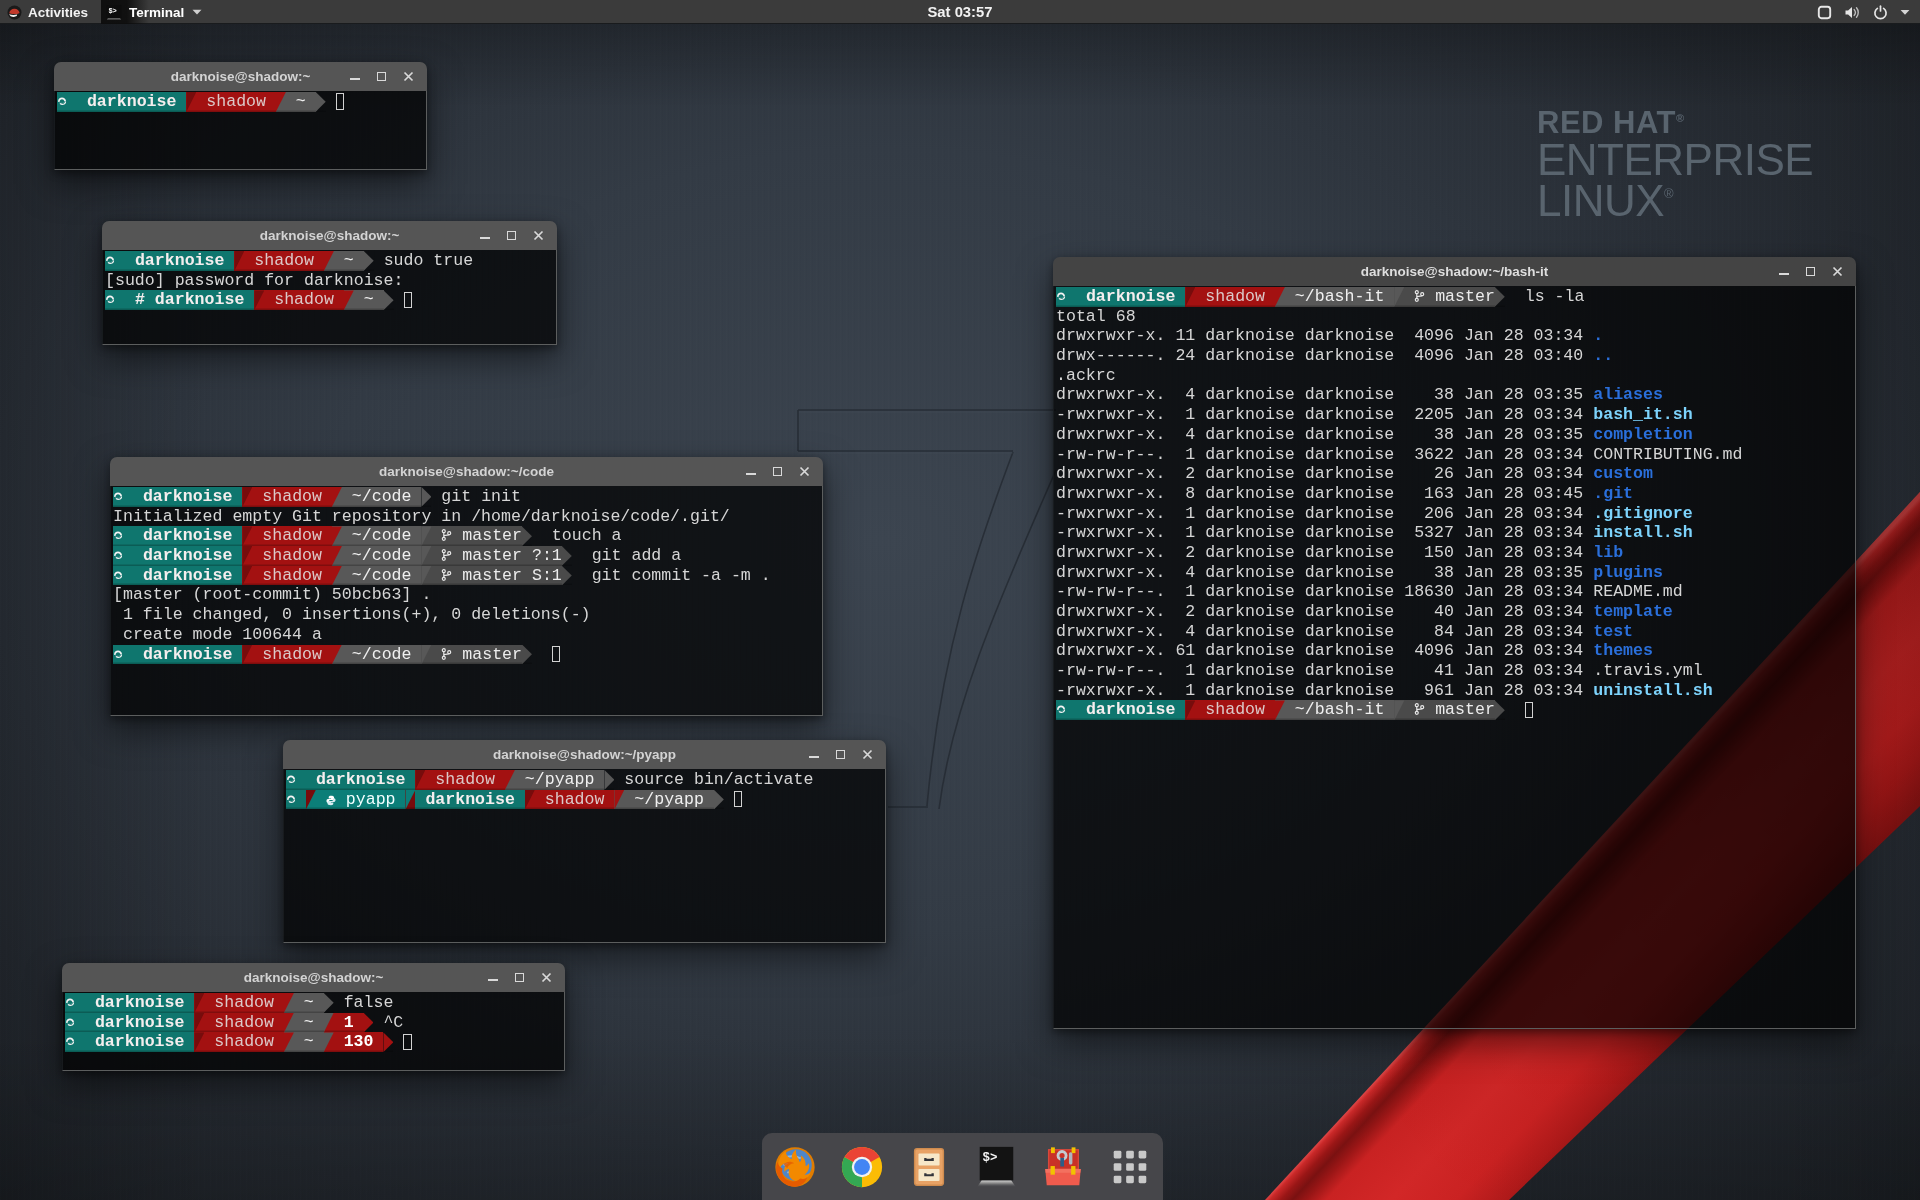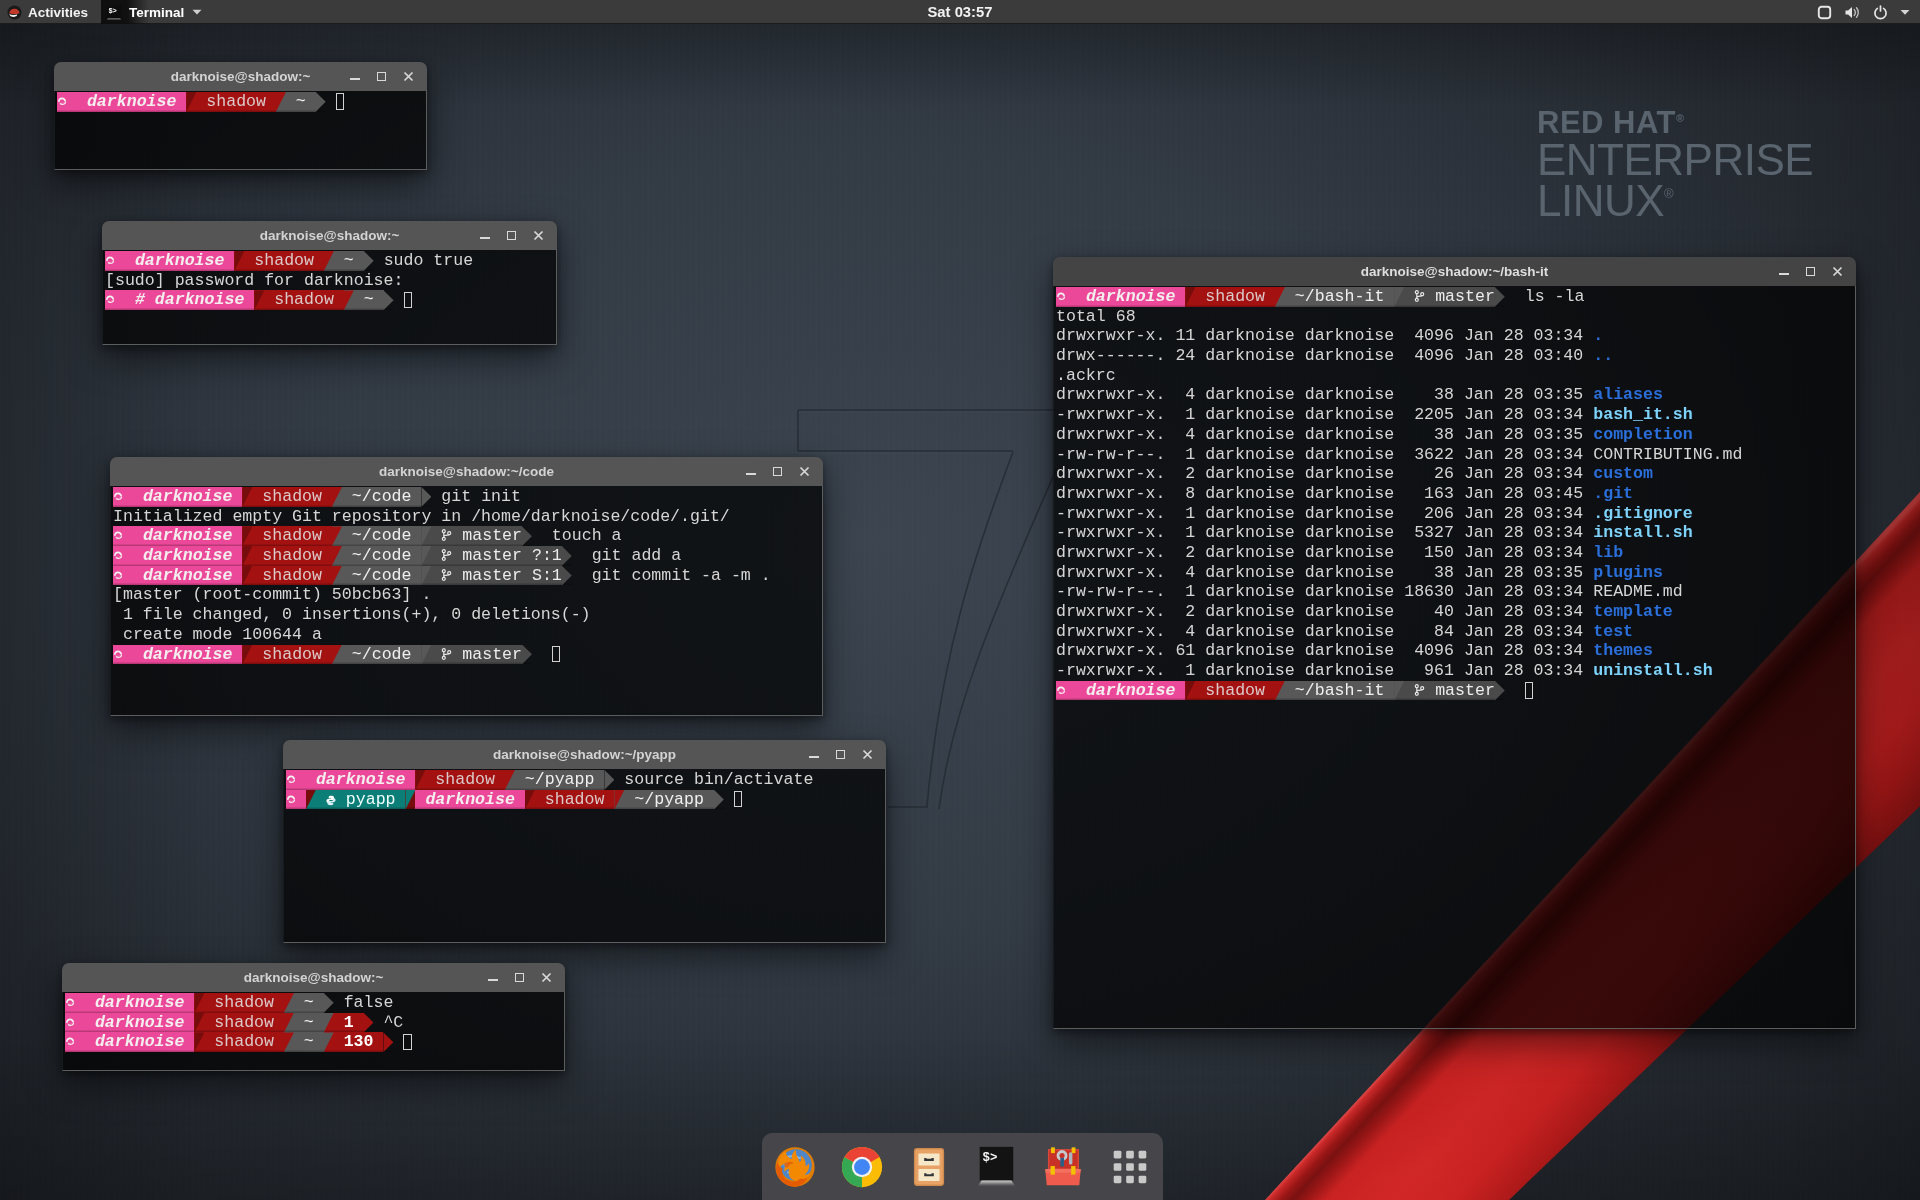--- a/index.html
+++ b/index.html
@@ -41,21 +41,21 @@
 .btns { position:absolute; right:13px; top:0; height:29px; display:flex; align-items:center; gap:17px; }
 .mn { width:10px; height:2.2px; background:#d9d9d9; margin-top:5px; }
 .mx { width:9px; height:9px; border:1.8px solid #d9d9d9; }
 .term { transform:translateZ(0); position:absolute; left:0; right:0; top:29px; bottom:0; background:rgba(0,0,0,.71);
   border:1px solid #5c5e5e; border-top:none; border-left-color:rgba(26,29,33,.85);
   padding:1px 0 0 2px; overflow:hidden;
   font-family:"Liberation Mono",monospace; font-size:16.58px; line-height:19.7px; color:#d6d6d6; }
 .ln { display:flex; height:19.7px; white-space:pre; }
 .ln .s1,.ln .s2,.ln .s3,.ln .s4,.ln .s5,.ln .dv { box-shadow:inset 0 -1.5px rgba(0,0,0,0.22); }
 .ln span { display:block; white-space:pre; }
-.s1 { background:#ec4899; color:#f0e8e8;font-style:italic; }
+.s1 { background:#0f766e; color:#f0e8e8; }
 .s1 b { font-weight:bold; color:#f4eeee; }
 .s2 { background:#a31111; color:#dcc9c9; }
 .s2 b { color:#ffffff; font-weight:bold; }
 .s3 { background:#585858; color:#f0f0f0; }
 .s4 { background:#4a4a4a; color:#ececec; }
 .s5 { background:#0b7e78; color:#f2ffff; }
 .t  { color:#d6d6d6; }
 .fb { color:#2a6fdb; font-weight:bold; }
 .fg { color:#7dd3fc; font-weight:bold; }
 .dv { width:9.95px; flex:none; position:relative; }
@@ -341,20 +341,21 @@
       <div class="ln"><span class="t">drwxrwxr-x.  2 darknoise darknoise    26 Jan 28 03:34 </span><span class="fb">custom</span></div>
       <div class="ln"><span class="t">drwxrwxr-x.  8 darknoise darknoise   163 Jan 28 03:45 </span><span class="fb">.git</span></div>
       <div class="ln"><span class="t">-rwxrwxr-x.  1 darknoise darknoise   206 Jan 28 03:34 </span><span class="fg">.gitignore</span></div>
       <div class="ln"><span class="t">-rwxrwxr-x.  1 darknoise darknoise  5327 Jan 28 03:34 </span><span class="fg">install.sh</span></div>
       <div class="ln"><span class="t">drwxrwxr-x.  2 darknoise darknoise   150 Jan 28 03:34 </span><span class="fb">lib</span></div>
       <div class="ln"><span class="t">drwxrwxr-x.  4 darknoise darknoise    38 Jan 28 03:35 </span><span class="fb">plugins</span></div>
       <div class="ln"><span class="t">-rw-rw-r--.  1 darknoise darknoise 18630 Jan 28 03:34 </span><span class="t">README.md</span></div>
       <div class="ln"><span class="t">drwxrwxr-x.  2 darknoise darknoise    40 Jan 28 03:34 </span><span class="fb">template</span></div>
       <div class="ln"><span class="t">drwxrwxr-x.  4 darknoise darknoise    84 Jan 28 03:34 </span><span class="fb">test</span></div>
       <div class="ln"><span class="t">drwxrwxr-x. 61 darknoise darknoise  4096 Jan 28 03:34 </span><span class="fb">themes</span></div>
+      <div class="ln"><span class="t">-rw-rw-r--.  1 darknoise darknoise    41 Jan 28 03:34 </span><span class="t">.travis.yml</span></div>
       <div class="ln"><span class="t">-rwxrwxr-x.  1 darknoise darknoise   961 Jan 28 03:34 </span><span class="fg">uninstall.sh</span></div>
       <div class="ln"><span class="s1"><svg class="gi" width="10" height="13" viewBox="0 0 10 13">
             <path d="M1.0 6.8 C1.2 4.0 2.8 2.6 5.0 2.6 c2.2 0 3.7 1.5 4.0 3.5 l-1.6 .5 c-.3 -1.6 -1.3 -2.4 -2.4 -2.4 c-1.3 0 -2.3 1.0 -2.5 2.7 Z" fill="#f4f4f4"></path>
             <path d="M1.0 6.8 c2.3 .9 4.9 .9 6.9 .1 l1.1 -.8 c.4 1.5 -.3 2.9 -1.7 3.5 c-1.6 .7 -3.6 .4 -4.8 -.8 l1.2 -.7 c.9 .7 2.2 .9 3.2 .4 c.6 -.3 1.0 -.8 1.0 -1.4 c-1.9 .6 -4.3 .5 -6.2 -.3 Z" fill="#f4f4f4"></path>
           </svg>  <b>darknoise</b> </span><span class="dv" style="background:#a31111"><i style="background:#770c0c"></i></span><span class="s2"> shadow </span><span class="dv" style="background:#585858"><i style="background:#a31111"></i></span><span class="s3"> ~/bash-it </span><span class="dv" style="background:#4a4a4a"><i style="background:#585858"></i></span><span class="s4"> <svg class="gi" width="11" height="14" viewBox="0 0 11 14">
             <g stroke="#e9e9e9" stroke-width="1.2" fill="none">
               <circle cx="2.8" cy="3.2" r="1.5"></circle>
               <circle cx="2.8" cy="10.8" r="1.5"></circle>
               <circle cx="8.2" cy="5.2" r="1.5"></circle>
               <path d="M2.8 4.7 V9.3 M2.8 8.4 C2.8 6.4 8.2 7.6 8.2 6.7"></path>

